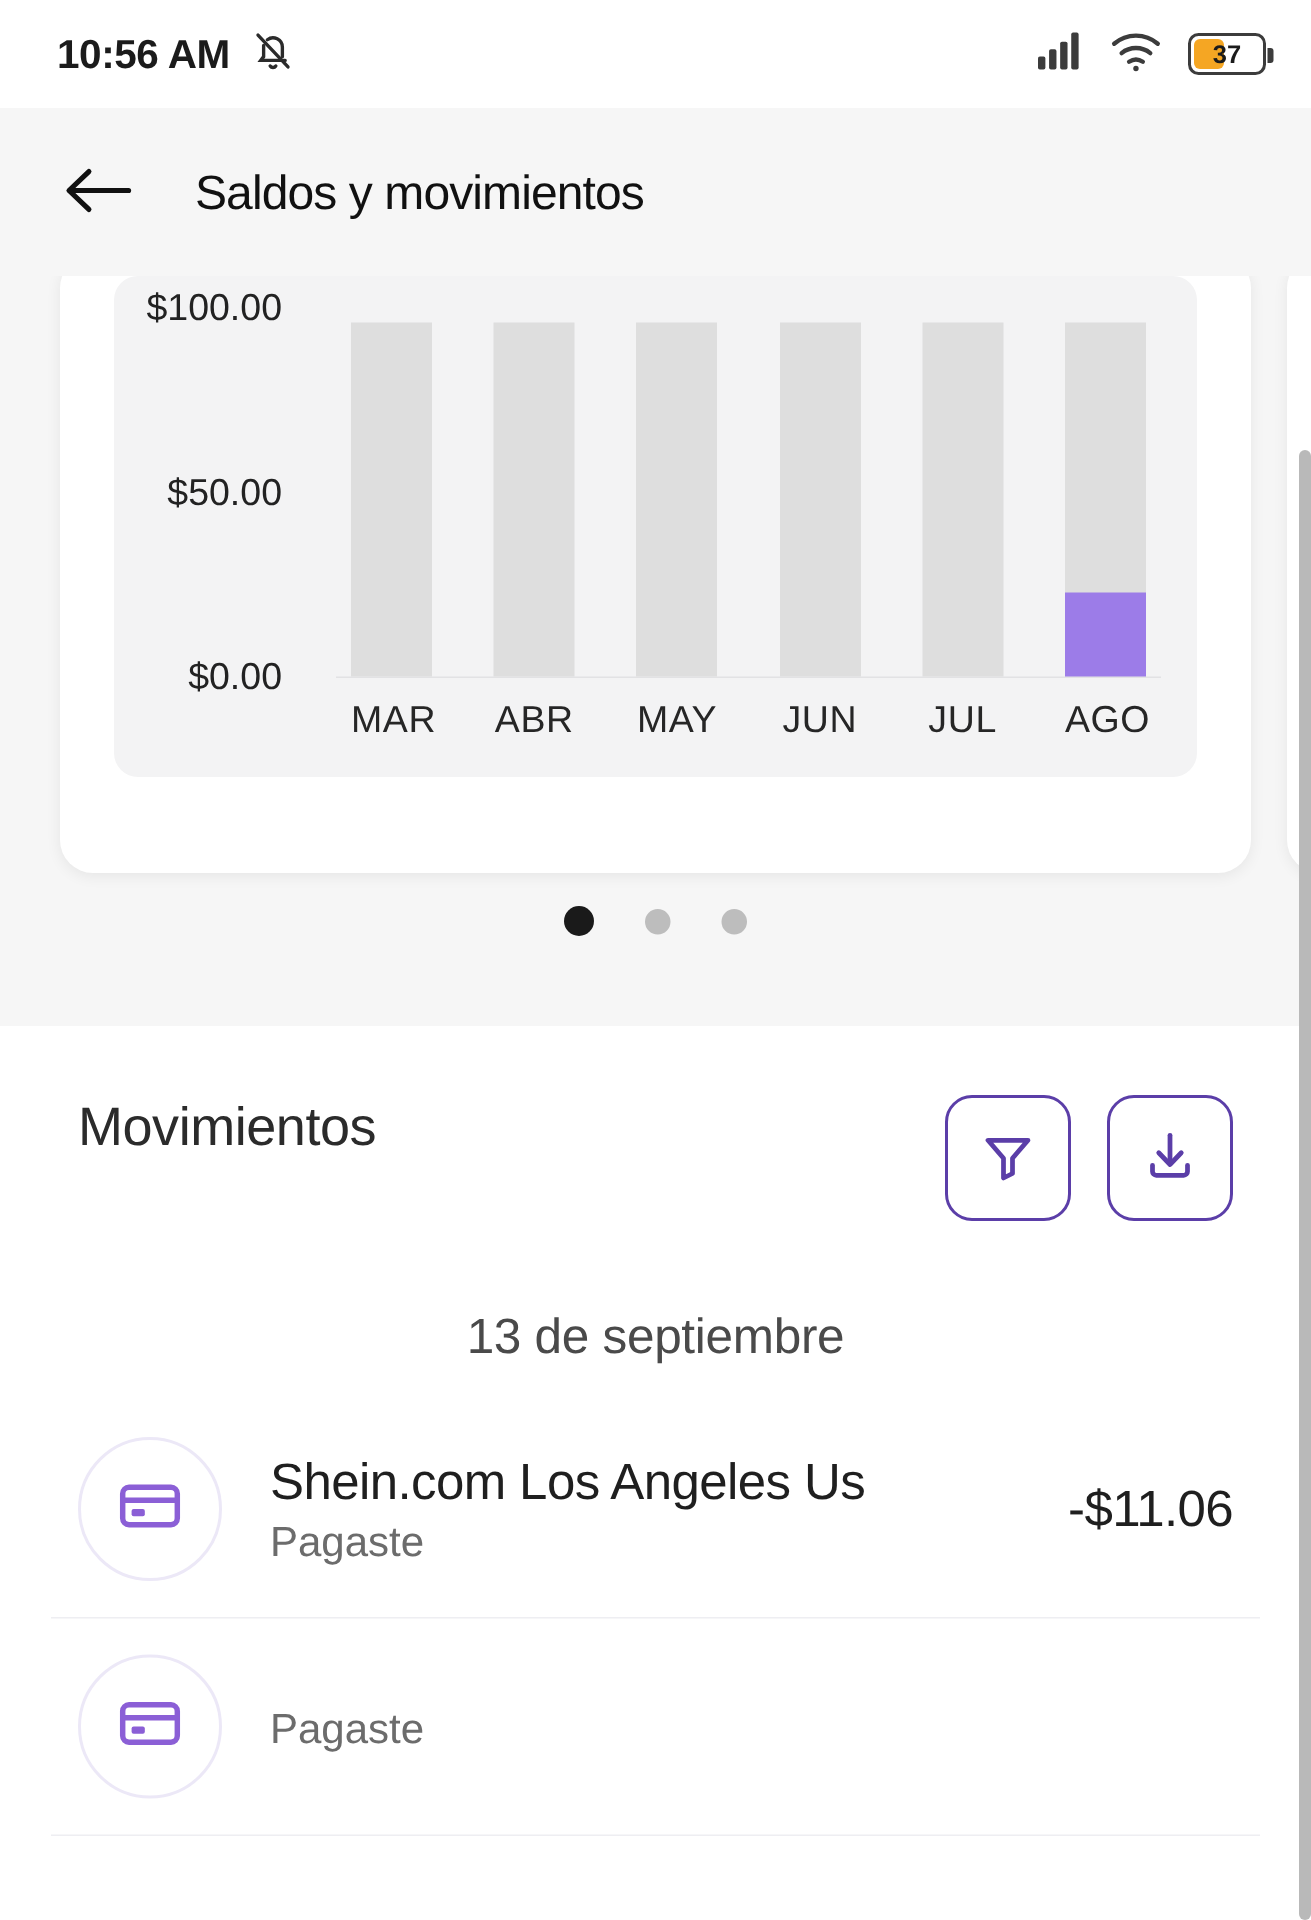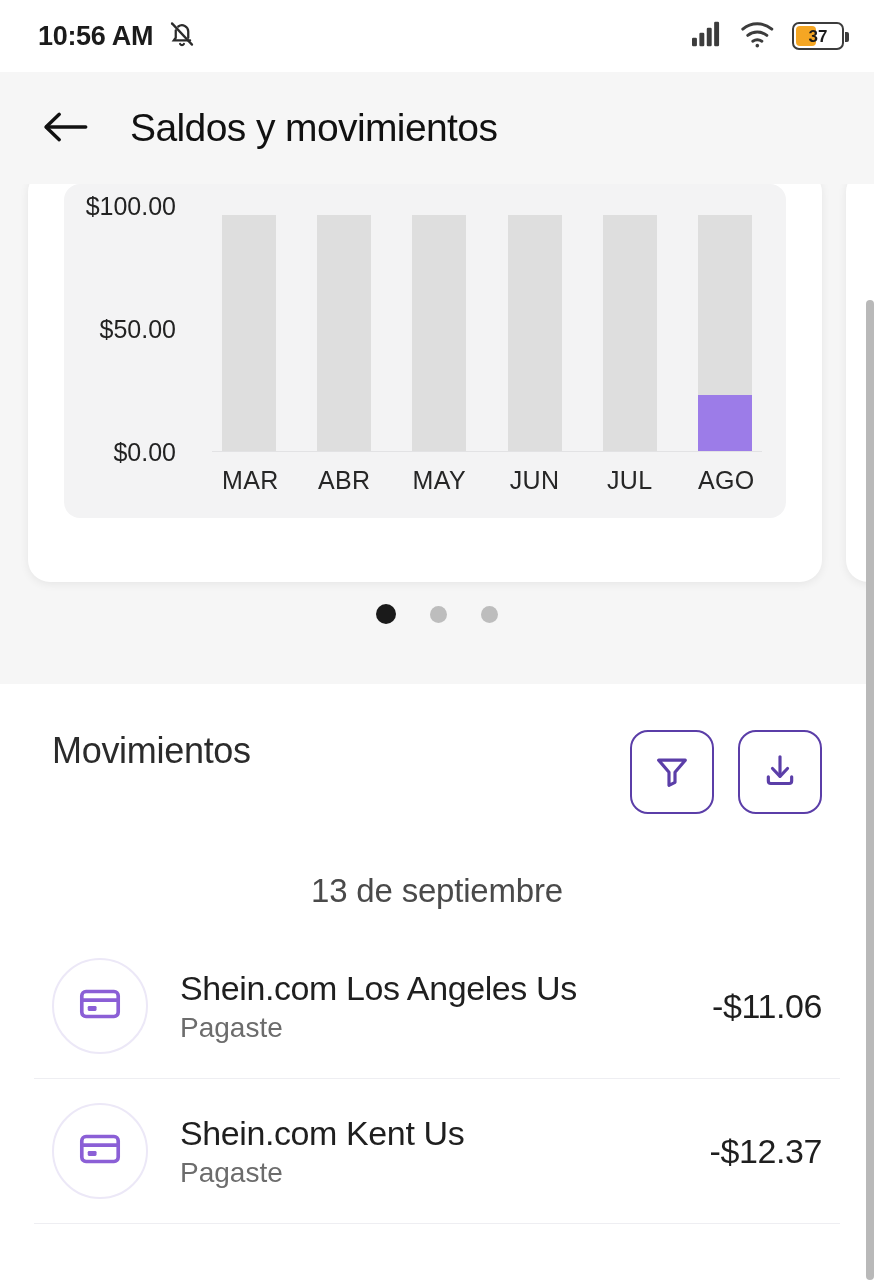--- a/index.html
+++ b/index.html
@@ -92,38 +92,38 @@
     width: 62px;
     height: 62px;
     display: flex;
     align-items: center;
     justify-content: center;
     cursor: pointer;
     background: none;
     border: none;
   }
   .page-title {
-    font-size: 39px;
+    font-size: 32px;
     font-weight: 400;
     color: #111111;
     letter-spacing: -0.6px;
     margin-left: 34px;
   }
 
   
   .carousel-zone {
     background: #f6f6f6;
     position: relative;
     height: 500px;
     overflow: hidden;
   }
   .cards-strip {
     display: flex;
     gap: 24px;
-    padding-left: 28px;
+    padding-left: 40px;
     position: relative;
   }
   .chart-card {
     flex: 0 0 794px;
     background: #ffffff;
     border-radius: 22px;
     box-shadow: 0 2px 10px rgba(0,0,0,0.07);
     height: 412px;
     margin-top: -14px;
     padding: 0;
@@ -498,24 +498,22 @@
       <div class="txn-avatar">
         <span>
           <svg width="46" height="46" viewBox="0 0 24 24" fill="none" stroke="#8b5fd6" stroke-width="1.9" stroke-linejoin="round">
             <rect x="2.5" y="5.5" width="19" height="13" rx="2.2"></rect>
             <line x1="2.5" y1="10" x2="21.5" y2="10"></line>
             <rect x="5.6" y="13" width="4.6" height="2.6" rx="0.7" fill="#8b5fd6" stroke="none"></rect>
           </svg>
         </span>
       </div>
       <div class="txn-body">
-        <div class="txn-name">Shein.com Kent Us</div>
         <div class="txn-sub">Pagaste</div>
       </div>
-      <div class="txn-amount">-$12.37</div>
     </div>
 
   </div>
 </div>
 
 <div class="scrollbar-track">
   <div class="scrollbar-thumb"></div>
 </div>
 
 </body></html>

